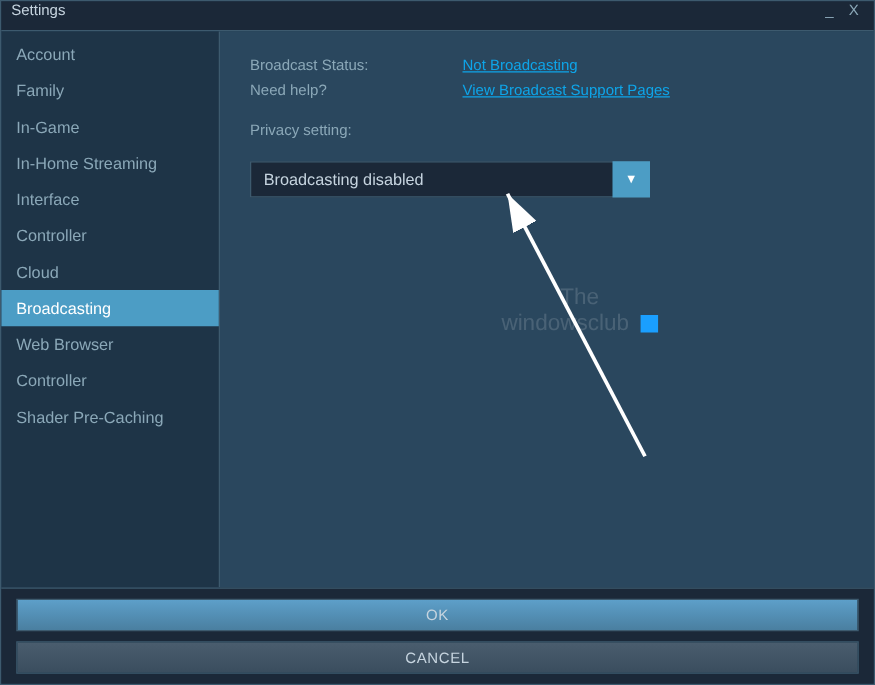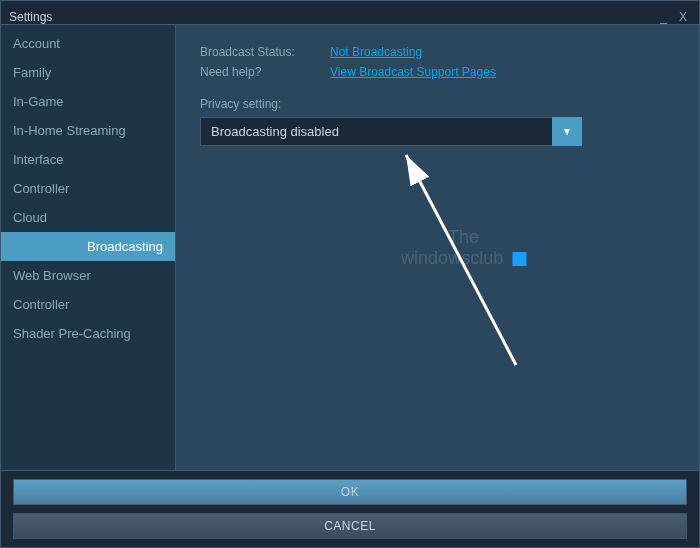--- a/index.html
+++ b/index.html
@@ -20,21 +20,21 @@
       background: #2a475e;
       border: 1px solid #3d5a6e;
       display: flex;
       flex-direction: column;
     }
 
     .title-bar {
       background: #1b2838;
       height: 24px;
       display: flex;
-      align-items: flex-end;
+      align-items: flex-start;
       padding: 0 8px;
       flex-shrink: 0;
       border-bottom: 1px solid #3d5a6e;
     }
 
     .title-bar-text {
       color: #c6d4df;
       font-size: 12px;
       flex: 1;
     }
@@ -70,35 +70,35 @@
     .sidebar-item {
       padding: 7px 12px;
       cursor: pointer;
       color: #8ba8b8;
       font-size: 13px;
     }
 
     .sidebar-item.active {
       background: #4c9dc5;
       color: #ffffff;
-      text-align: right;
     }
 
     .main-content {
       flex: 1;
       background: #2a475e;
       padding: 20px 24px;
       position: relative;
       overflow: hidden;
     }
 
     .info-row {
       display: flex;
       align-items: baseline;
       margin-bottom: 6px;
+      gap: 40px;
     }
 
     .info-label {
       color: #8ba8b8;
       font-size: 12px;
       width: 130px;
       flex-shrink: 0;
     }
 
     .info-value {
@@ -109,26 +109,26 @@
     .info-value.link {
       color: #0ea5e9;
       text-decoration: underline;
       cursor: pointer;
     }
 
     .section-label {
       color: #8ba8b8;
       font-size: 12px;
       margin-top: 18px;
-      margin-bottom: 6px;
+      margin-bottom: 18px;
     }
 
     .dropdown-container {
       position: relative;
-      width: 382px;
+      width: 320px;
     }
 
     .dropdown {
       width: 100%;
       background: #1b2838;
       border: 1px solid #3d5a6e;
       color: #c6d4df;
       padding: 6px 10px;
       font-size: 13px;
       appearance: none;

